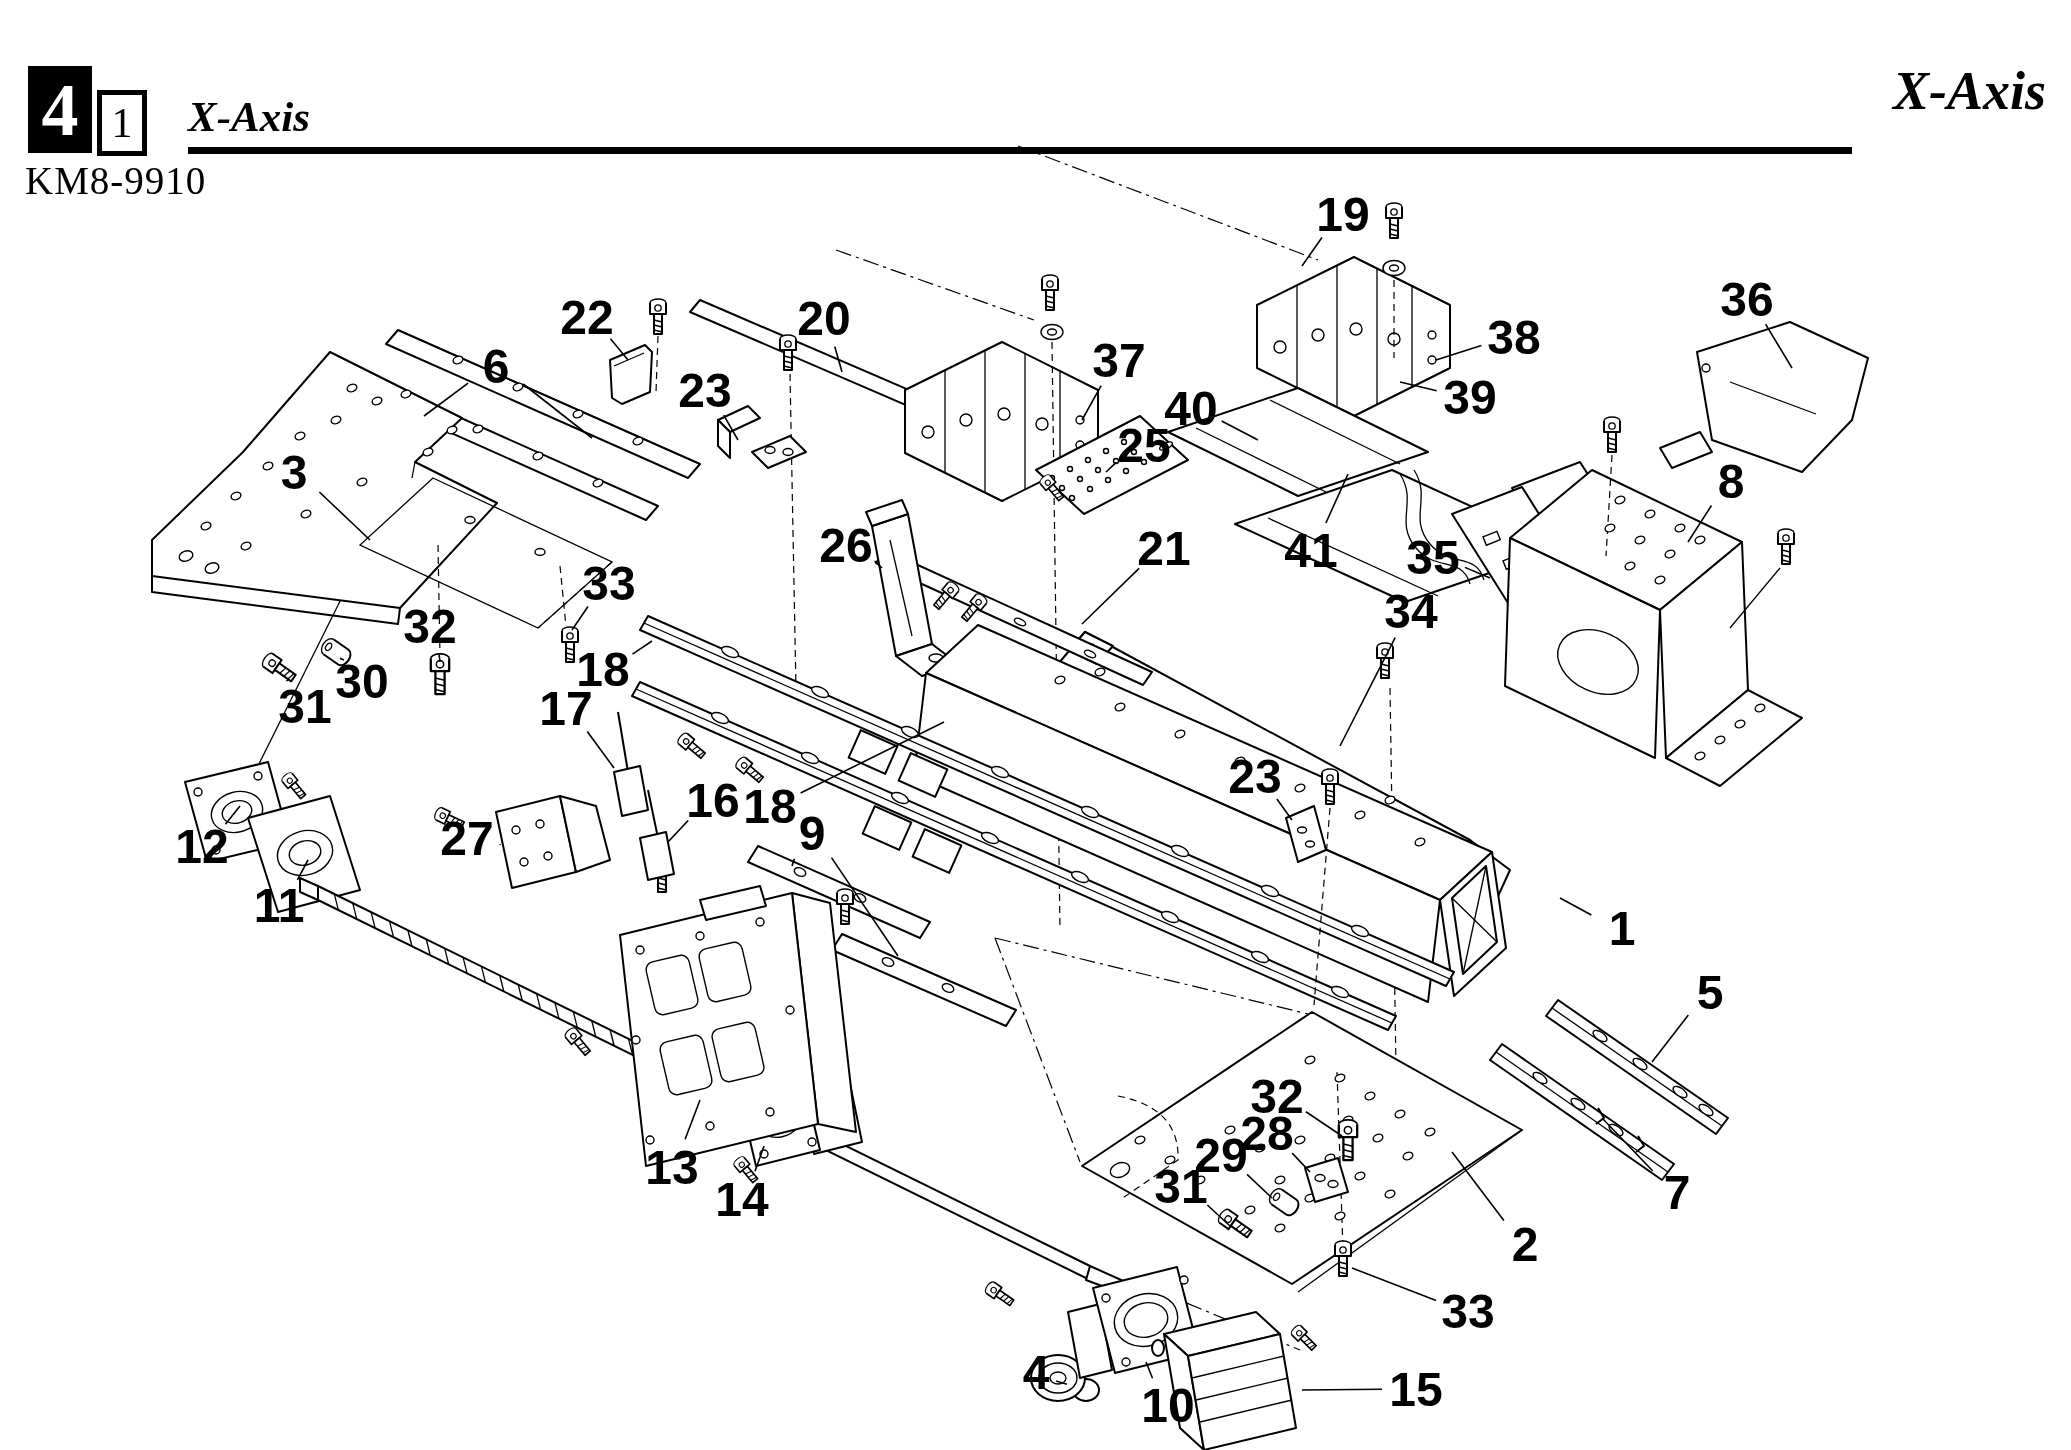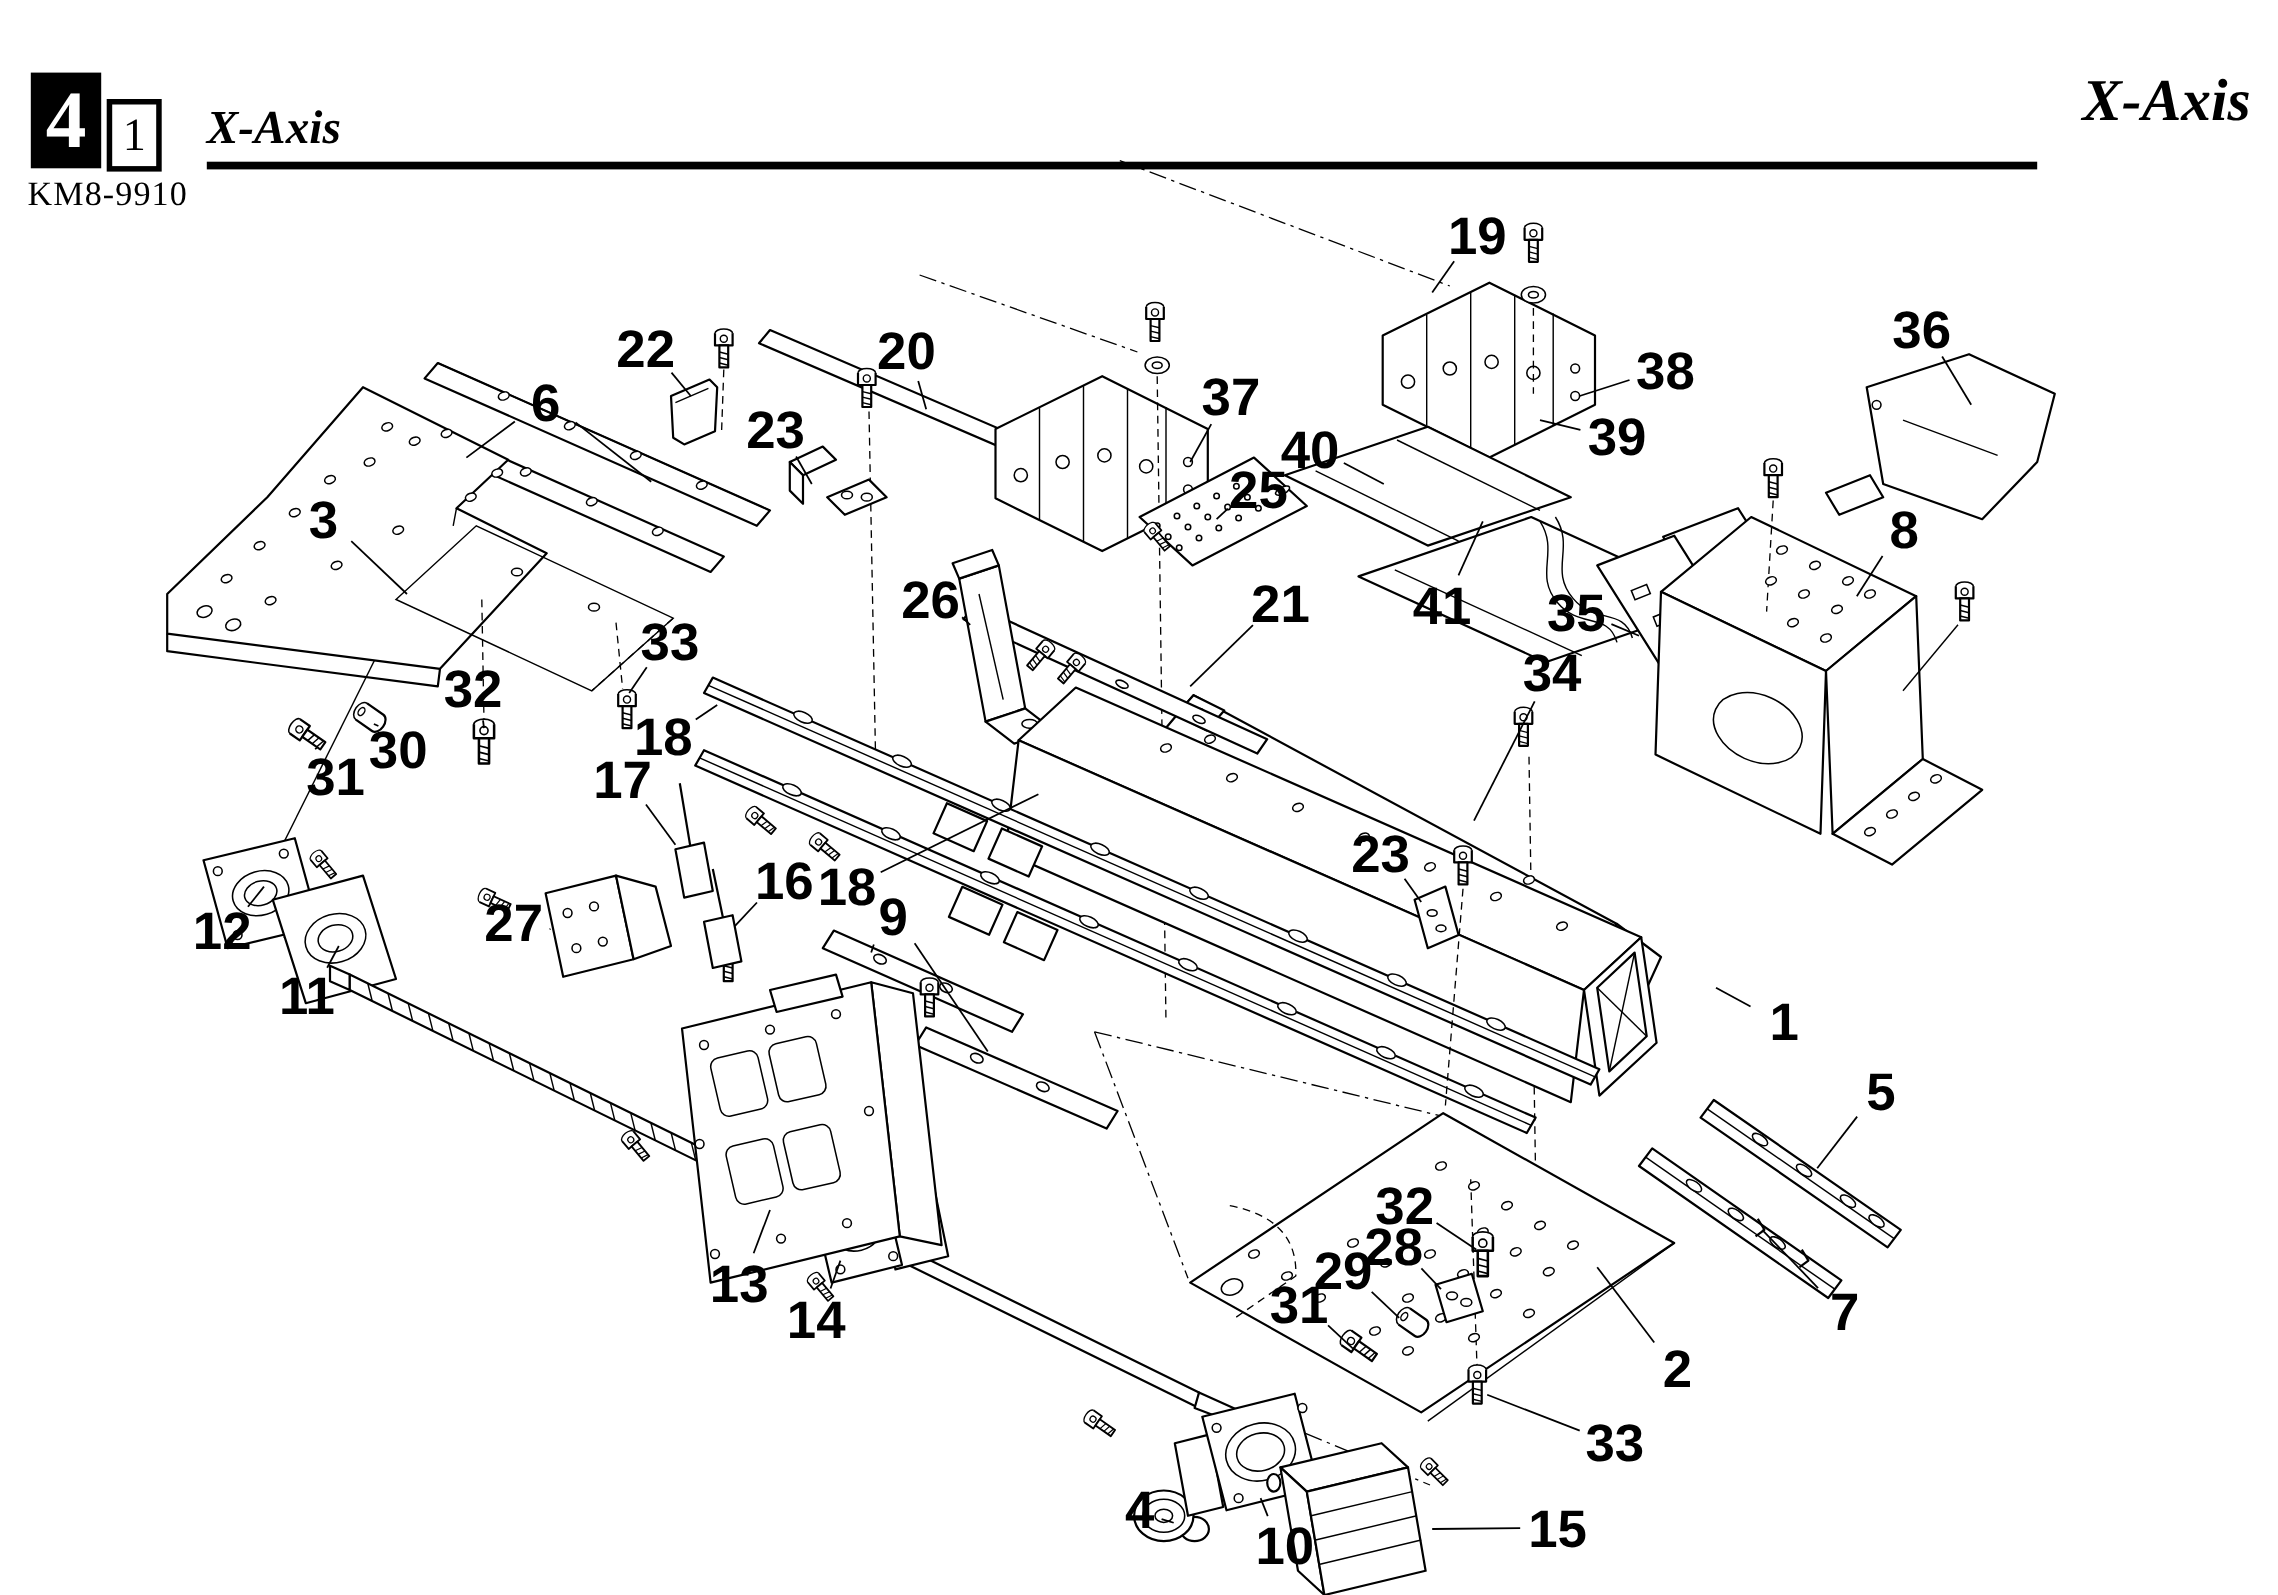--- a/index.html
+++ b/index.html
@@ -4,21 +4,21 @@
 <style>
   html,body{margin:0;padding:0;background:#fff;}
   .page{position:relative;width:2071px;height:1450px;background:#fff;overflow:hidden;
         font-family:"Liberation Serif", serif;color:#000;}
   .secbox{position:absolute;left:28px;top:66px;width:64px;height:87px;background:#000;
           display:flex;align-items:center;justify-content:center;}
   .secbox span{color:#fff;font-size:74px;font-weight:bold;line-height:1;}
   .subbox{position:absolute;left:97px;top:90px;width:40px;height:56px;background:#fff;
           border:5px solid #000;display:flex;align-items:center;justify-content:center;}
   .subbox span{color:#000;font-size:42px;line-height:1;}
-  .doccode{position:absolute;left:25px;top:158px;font-size:31px;letter-spacing:1px;}
+  .doccode{position:absolute;left:25px;top:158px;font-size:39px;letter-spacing:1px;}
   .title-left{position:absolute;left:188px;top:92px;font-size:43px;font-weight:bold;font-style:italic;}
   .hrule{position:absolute;left:188px;top:147px;width:1664px;height:7px;background:#000;}
   .title-right{position:absolute;left:1830px;top:60px;width:216px;text-align:right;
                font-size:54px;font-weight:bold;font-style:italic;}
   svg#diagram{position:absolute;left:0;top:0;}
   .p{fill:#fff;stroke:#000;stroke-width:2;stroke-linejoin:round;}
   .nf{fill:none;stroke:#000;stroke-width:2;stroke-linejoin:round;}
   .tn{fill:none;stroke:#000;stroke-width:1.3;}
   .hole{fill:#fff;stroke:#000;stroke-width:1.4;}
   .dash{fill:none;stroke:#000;stroke-width:1.2;stroke-dasharray:7 5;}

